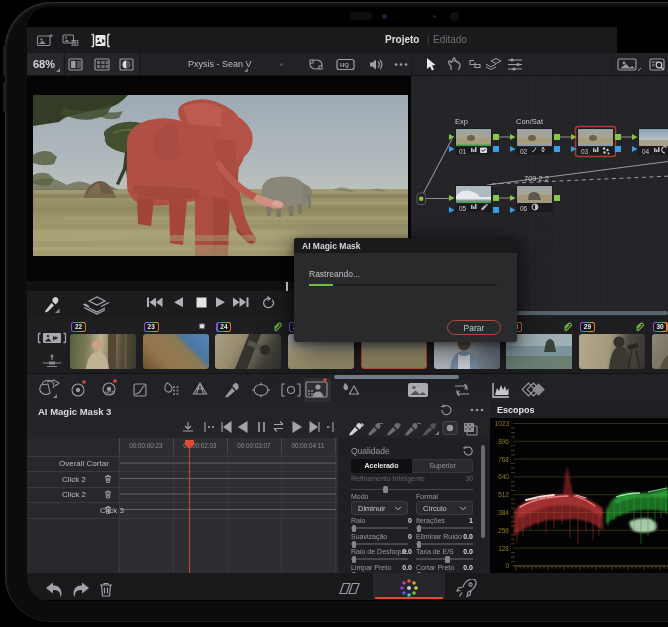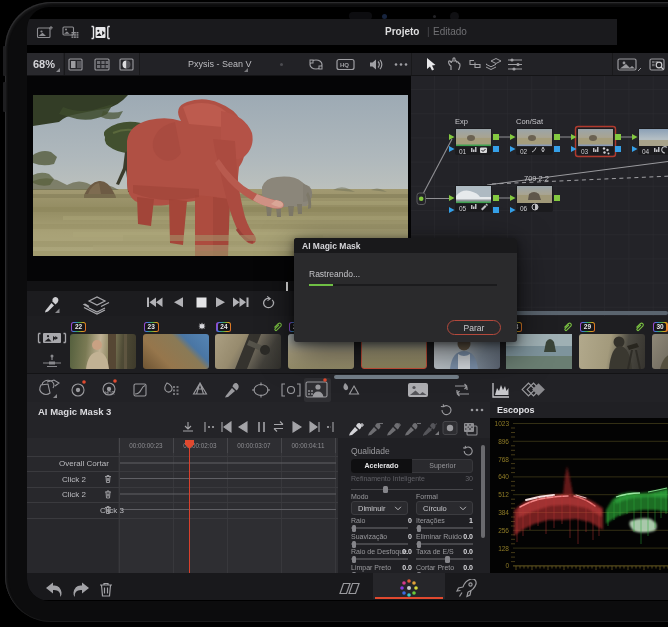--- a/index.html
+++ b/index.html
@@ -7,21 +7,21 @@
   body { font-family:"Liberation Sans", sans-serif; }
   .stage { position:relative; width:668px; height:627px; background:#000; overflow:hidden; }
   .abs { position:absolute; }
   
   .device { position:absolute; left:5px; top:2px; width:780px; height:620px; border-radius:46px;
     background:#0c0c0d; box-shadow: inset 1px 1px 0 #2c2c2e, inset 2px 2px 2px rgba(70,70,72,.25), inset 0 -1px 0 #1a1a1b; }
   .sidebtn { position:absolute; left:3px; width:3px; background:#1e1e20; border-radius:1px; }
   .screenclip { position:absolute; left:27px; top:7px; width:641px; height:594px; border-radius:22px 0 0 22px; overflow:hidden; background:#000; }
   .scr { position:absolute; left:-27px; top:-7px; width:668px; height:627px; }
   
-  .hdr { position:absolute; left:27px; top:19px; width:590px; height:26px; background:#1a1a1d; }
+  .hdr { position:absolute; left:27px; top:27px; width:590px; height:26px; background:#1a1a1d; }
   .toolbar { position:absolute; left:27px; top:53px; width:641px; height:23px; background:#222226; border-bottom:1px solid #141416; }
   .viewer { position:absolute; left:27px; top:76px; width:384px; height:205px; background:#050506; }
   .scrub { position:absolute; left:27px; top:281px; width:384px; height:10px; background:#121214; }
   .transport { position:absolute; left:27px; top:291px; width:384px; height:25px; background:#1c1c1f; }
   .nodepanel { position:absolute; left:411px; top:76px; width:257px; height:240px; background:#232327; }
   .strip { position:absolute; left:27px; top:316px; width:641px; height:57px; background:#1e1e21; }
     .iconrow { position:absolute; left:27px; top:373px; width:641px; height:29px; background:#222226; border-top:1px solid #131315; }
   .panelL { position:absolute; left:27px; top:402px; width:463px; height:171px; background:#242428; overflow:hidden; }
   .panelR { position:absolute; left:490px; top:402px; width:178px; height:171px; background:#000; }
   .botbar { position:absolute; left:27px; top:573px; width:641px; height:27px; background:#19191c; }

